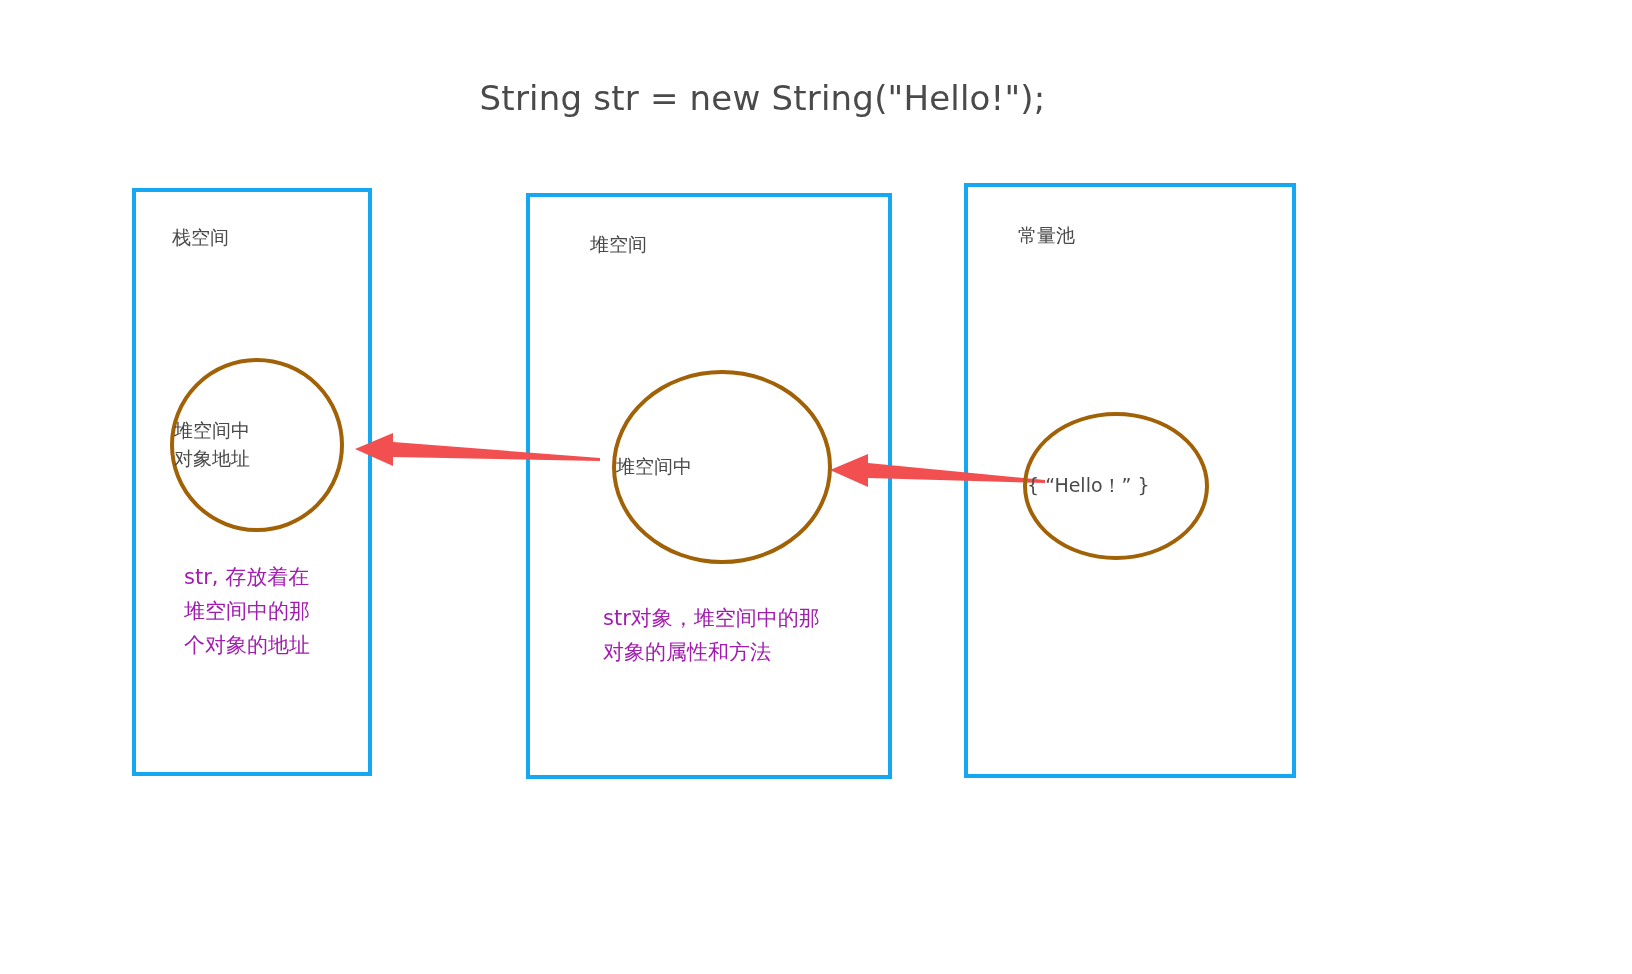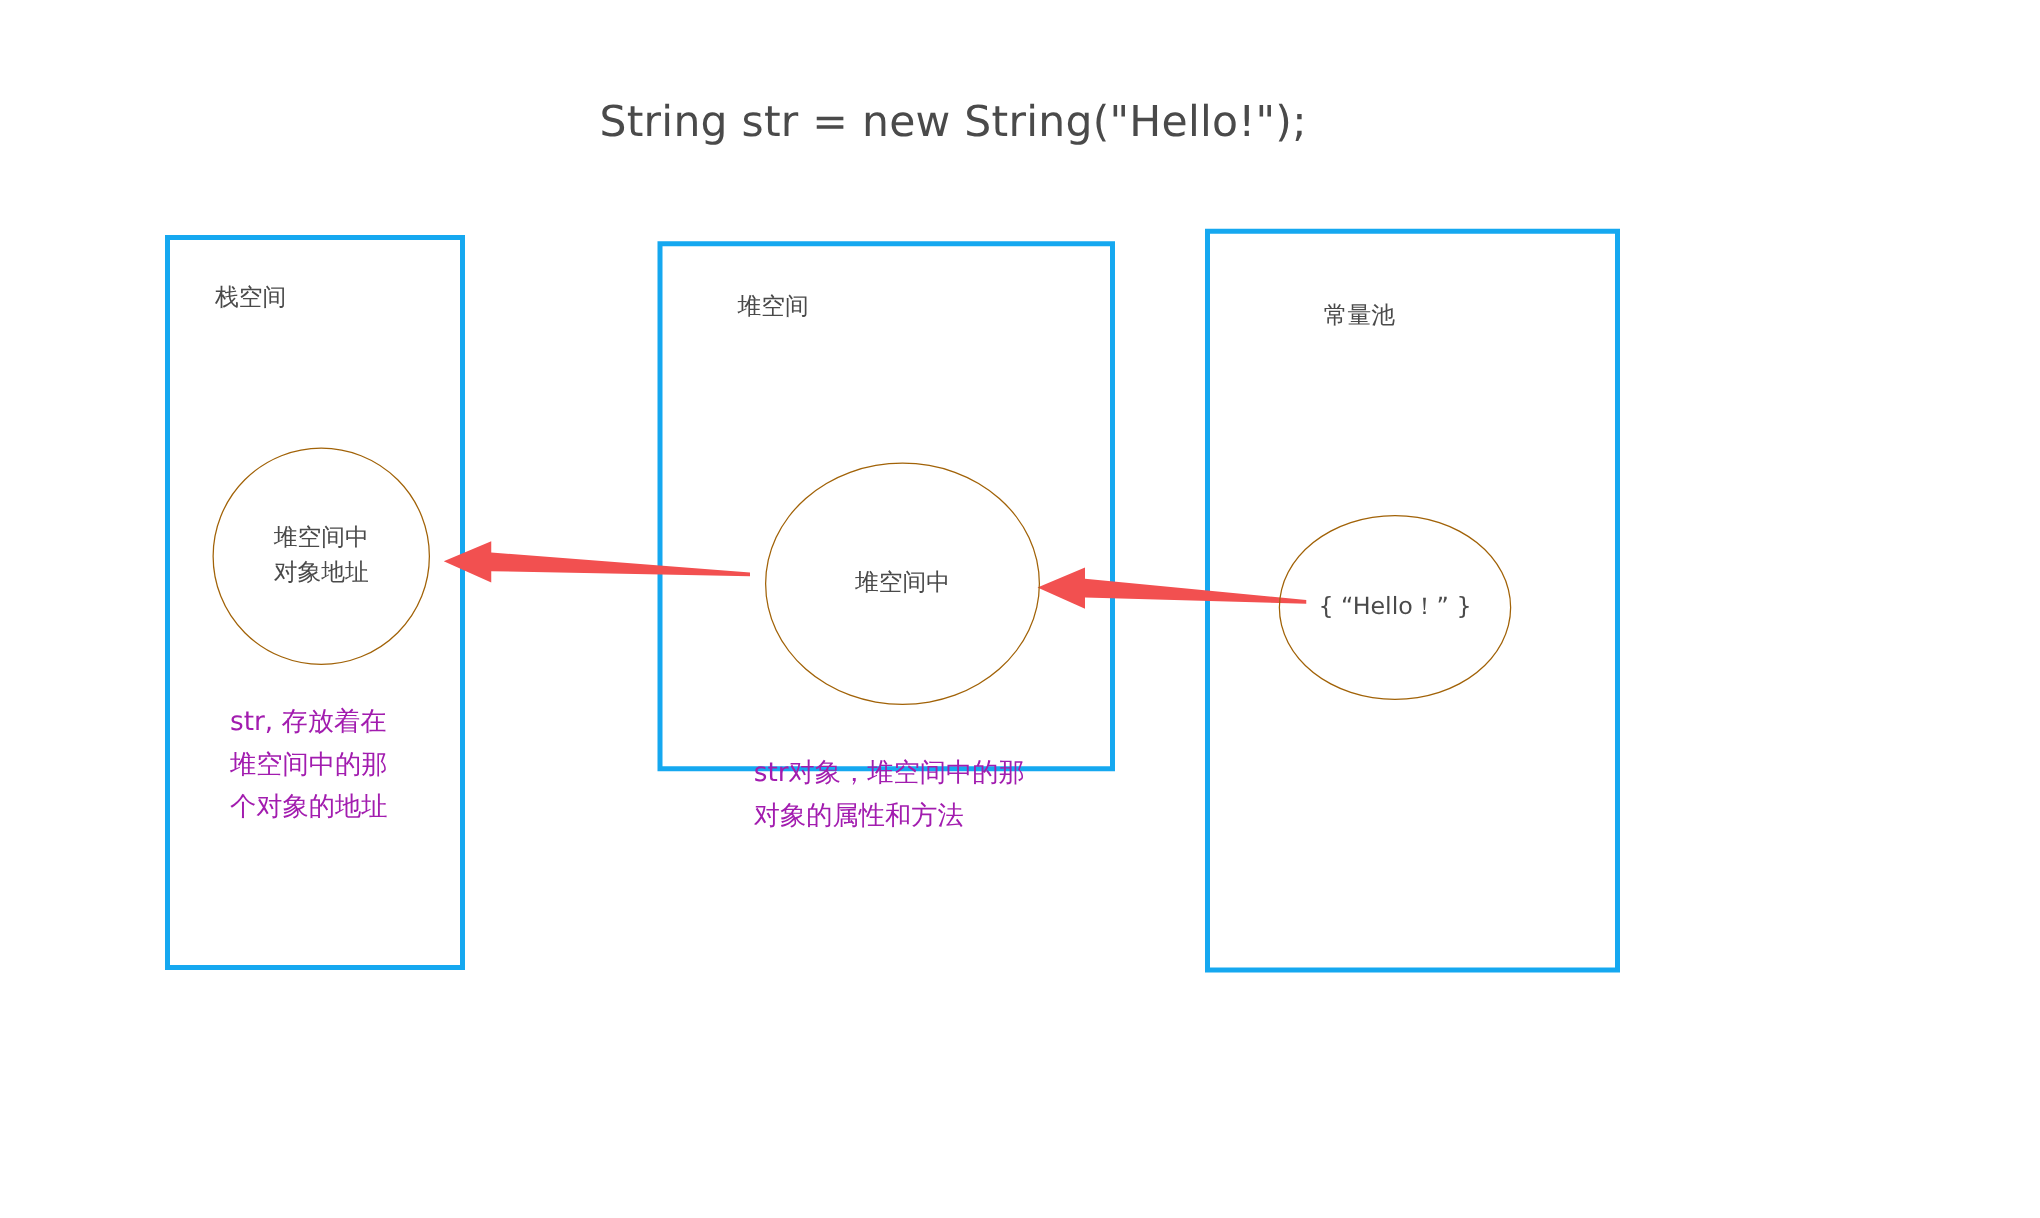--- a/index.html
+++ b/index.html
@@ -31,42 +31,41 @@
   }
 
   
   .box {
     position: absolute;
     border: 4px solid #15a8f0;
     background: #ffffff;
     box-sizing: border-box;
   }
   .box-stack   { left: 132px; top: 188px; width: 240px; height: 588px; }
-  .box-heap    { left: 526px; top: 193px; width: 366px; height: 424px; }
+  .box-heap    { left: 526px; top: 193px; width: 366px; height: 586px; }
   .box-pool    { left: 964px; top: 183px; width: 332px; height: 595px; }
 
   .box-label {
     position: absolute;
     font-size: 19px;
     color: #4a4a4a;
     white-space: nowrap;
   }
   .box-stack .box-label { left: 36px; top: 33px; }
   .box-heap  .box-label { left: 60px; top: 35px; }
-  .box-pool  .box-label { left: 50px; top: 52px; margin-left: 41px; }
+  .box-pool  .box-label { left: 50px; top: 36px; }
 
   
   .ellipse {
     position: absolute;
-    border: 1px solid #a16207;
+    border: 4px solid #a16207;
     border-radius: 50%;
     box-sizing: border-box;
     display: flex;
     align-items: center;
-    justify-content: center;
     text-align: center;
     background: transparent;
     z-index: 3;
   }
   .ellipse-text {
     font-size: 19px;
     line-height: 1.45;
     color: #4a4a4a;
     white-space: pre-line;
   }

